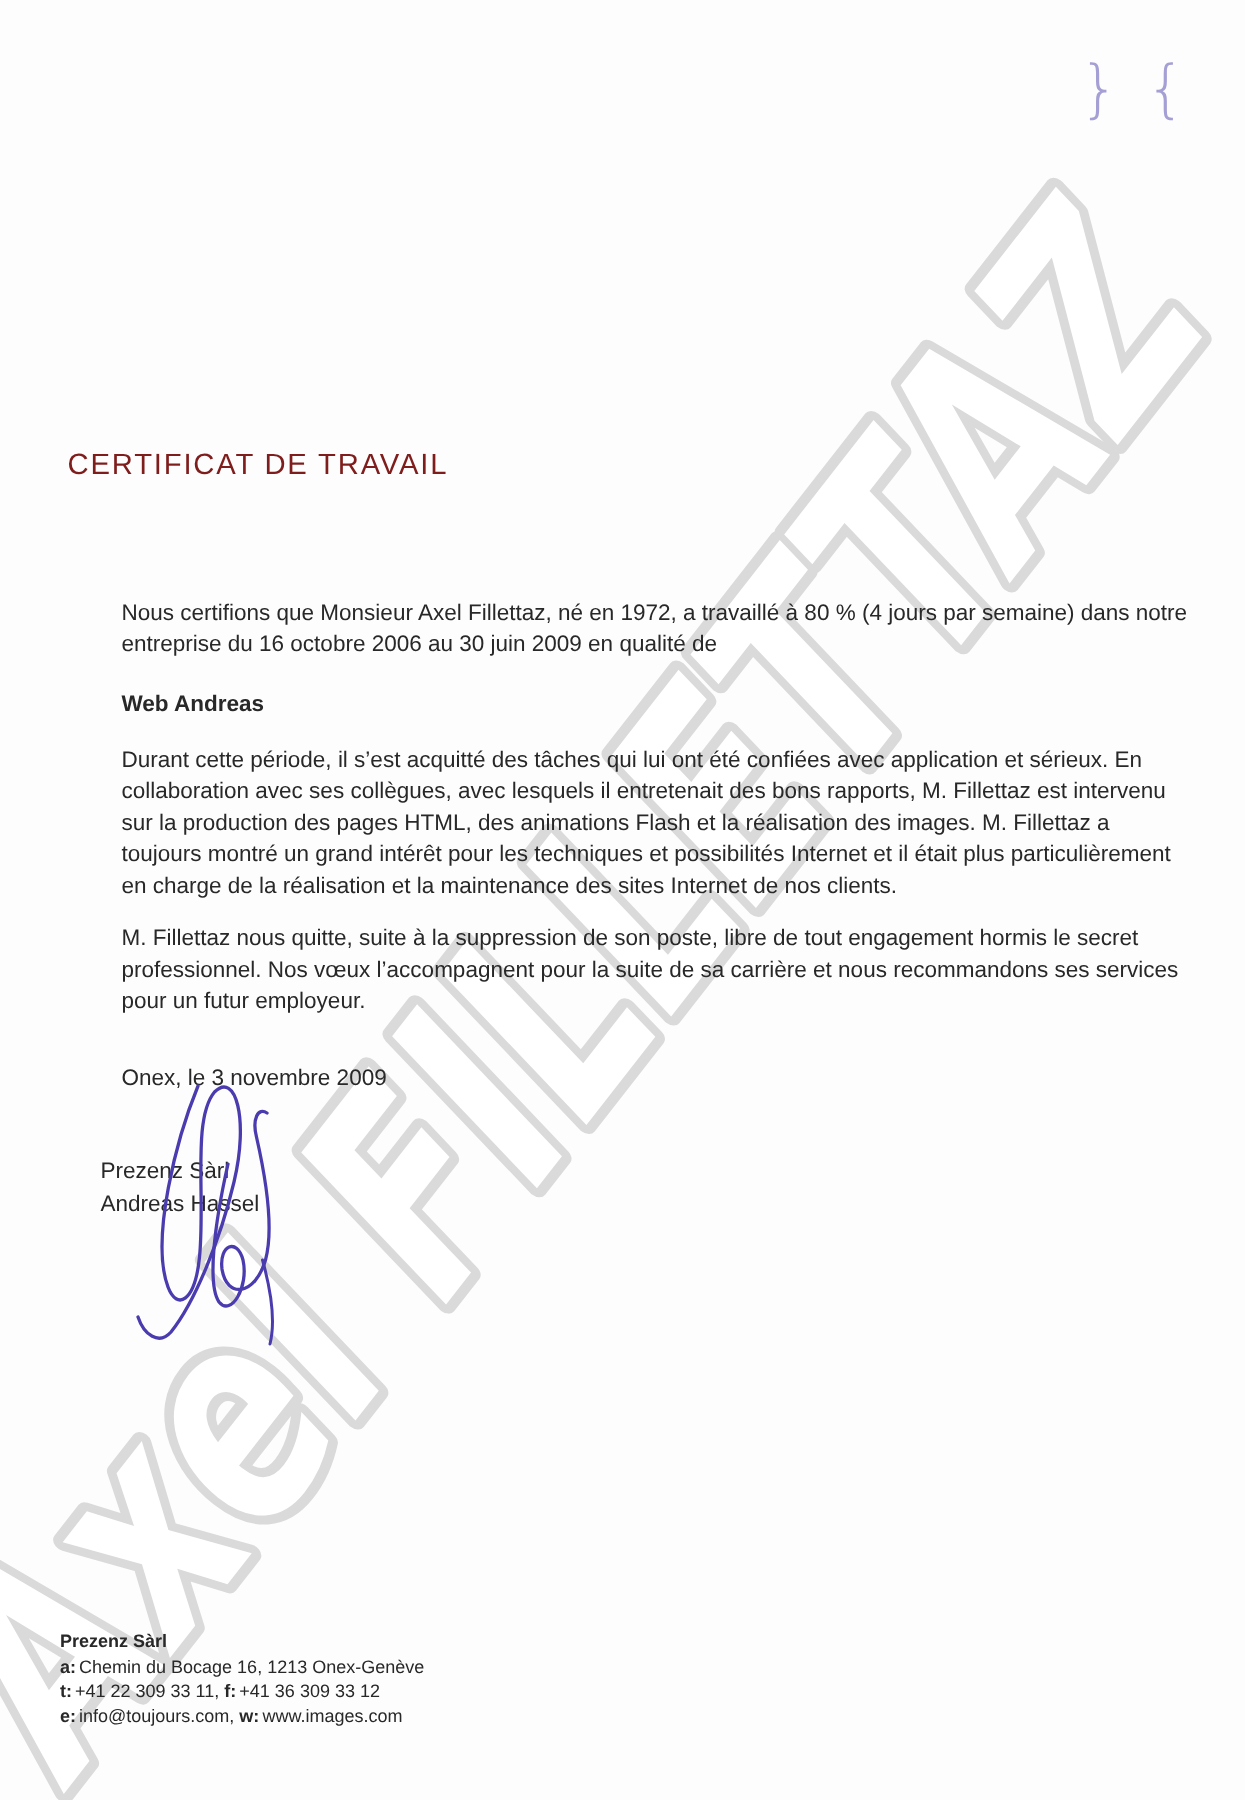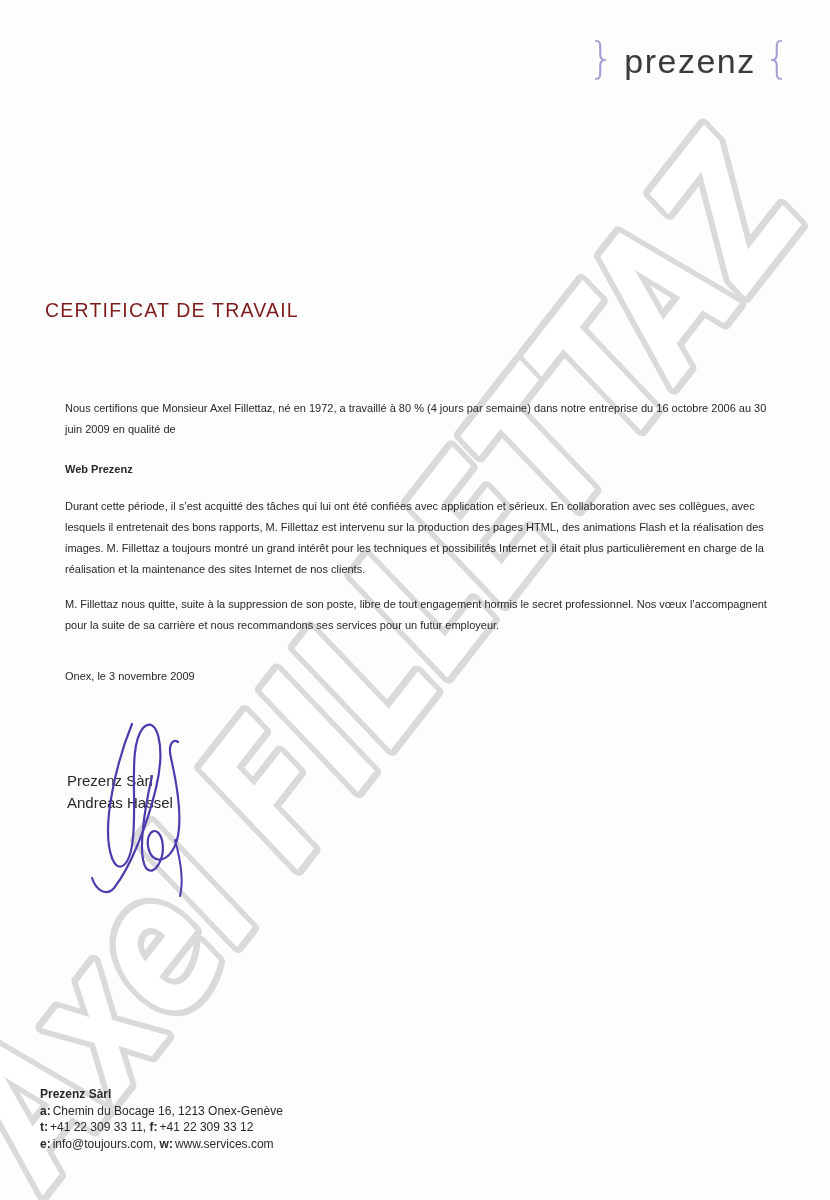--- a/index.html
+++ b/index.html
@@ -48,22 +48,22 @@
   .doc-title{
     position:absolute;z-index:2;
     left:45px;top:299px;
     margin:0;
     font-size:19.5px;font-weight:400;
     letter-spacing:1.2px;
   }
   
   .body{
     position:absolute;z-index:2;
-    left:65px;top:398px;width:716px;
-    font-size:11px;line-height:21px;
+    left:81px;top:398px;width:716px;
+    font-size:15px;line-height:21px;
   }
   .body p{margin:0 0 14px 0;}
   .body p.job{font-weight:bold;margin:19px 0 16px 0;}
   .body p.dateline{margin-top:30px;}
   
   .signature-ink{position:absolute;z-index:4;left:80px;top:718px;pointer-events:none;}
   .sig-block{
     position:absolute;z-index:3;
     left:67px;top:770px;
     font-size:15px;line-height:22px;
@@ -83,29 +83,28 @@
 <div class="page" style="background: rgb(253, 253, 253);">
 
   <svg class="watermark" width="830" height="1200" viewBox="0 0 830 1200" aria-hidden="true">
     <text x="430" y="700" transform="rotate(-52 430 700)" text-anchor="middle" font-size="190" textLength="1240" lengthAdjust="spacingAndGlyphs" fill="#ffffff" stroke-width="14" stroke-linejoin="round" paint-order="stroke" stroke="#dadada">Axel FILLETTAZ</text>
   </svg>
 
   <div class="scan-streak"></div>
 
   <header class="logo">
     <span class="brace left" style="color: rgb(164, 159, 212);">}</span>
-    <span class="logo-name" style="color: rgb(59, 59, 59);">prezenz</span>
     <span class="brace right" style="color: rgb(164, 159, 212);">{</span>
   </header>
 
   <h1 class="doc-title" style="color: #7f1d1d;">CERTIFICAT DE TRAVAIL</h1>
 
   <main class="body" style="color: rgb(40, 40, 40);">
     <p>Nous certifions que Monsieur Axel Fillettaz, né en 1972, a travaillé à 80 % (4 jours par semaine) dans notre entreprise du 16 octobre 2006 au 30 juin 2009 en qualité de</p>
-    <p class="job">Web Prezenz</p>
+    <p class="job">Web Andreas</p>
     <p>Durant cette période, il s’est acquitté des tâches qui lui ont été confiées avec application et sérieux. En collaboration avec ses collègues, avec lesquels il entretenait des bons rapports, M. Fillettaz est intervenu sur la production des pages HTML, des animations Flash et la réalisation des images. M. Fillettaz a toujours montré un grand intérêt pour les techniques et possibilités Internet et il était plus particulièrement en charge de la réalisation et la maintenance des sites Internet de nos clients.</p>
     <p>M. Fillettaz nous quitte, suite à la suppression de son poste, libre de tout engagement hormis le secret professionnel. Nos vœux l’accompagnent pour la suite de sa carrière et nous recommandons ses services pour un futur employeur.</p>
     <p class="dateline">Onex, le 3 novembre 2009</p>
   </main>
 
   <svg class="signature-ink" width="140" height="185" viewBox="0 0 140 185" aria-hidden="true">
     <path d="M 52 6 C 38 40 20 108 32 140 C 38 156 50 150 53 120 C 57 80 48 28 63 10 C 77 -4 86 28 76 70 C 67 108 50 150 34 170 C 26 179 16 172 12 160" fill="none" stroke-width="2.2" stroke-linecap="round" stroke="#4a3cae"></path>
     <path d="M 72 58 C 63 98 58 138 66 150 C 74 160 86 140 82 122 C 78 107 66 112 68 128 C 71 148 90 146 97 122 C 103 100 96 62 91 40 C 88 28 92 20 98 24" fill="none" stroke-width="2.2" stroke-linecap="round" stroke="#4a3cae"></path>
     <path d="M 95 122 C 100 140 104 162 100 178" fill="none" stroke-width="2" stroke-linecap="round" stroke="#4a3cae"></path>
   </svg>
@@ -115,21 +114,21 @@
     <div>Andreas Hassel</div>
   </div>
 
   <footer class="footer">
     <div class="bold">Prezenz Sàrl</div>
     <div>
       <b>a:</b><span>Chemin du Bocage 16, 1213 Onex-Genève</span>
     </div>
     <div>
       <b>t:</b><span>+41 22 309 33 11,</span>
-      <b>f:</b><span>+41 22 309 33 12</span>
+      <b>f:</b><span>+41 36 309 33 12</span>
     </div>
     <div>
       <b>e:</b><span>info@toujours.com,</span>
-      <b>w:</b><span>www.services.com</span>
+      <b>w:</b><span>www.images.com</span>
     </div>
   </footer>
 
 </div>
 
 </body></html>

